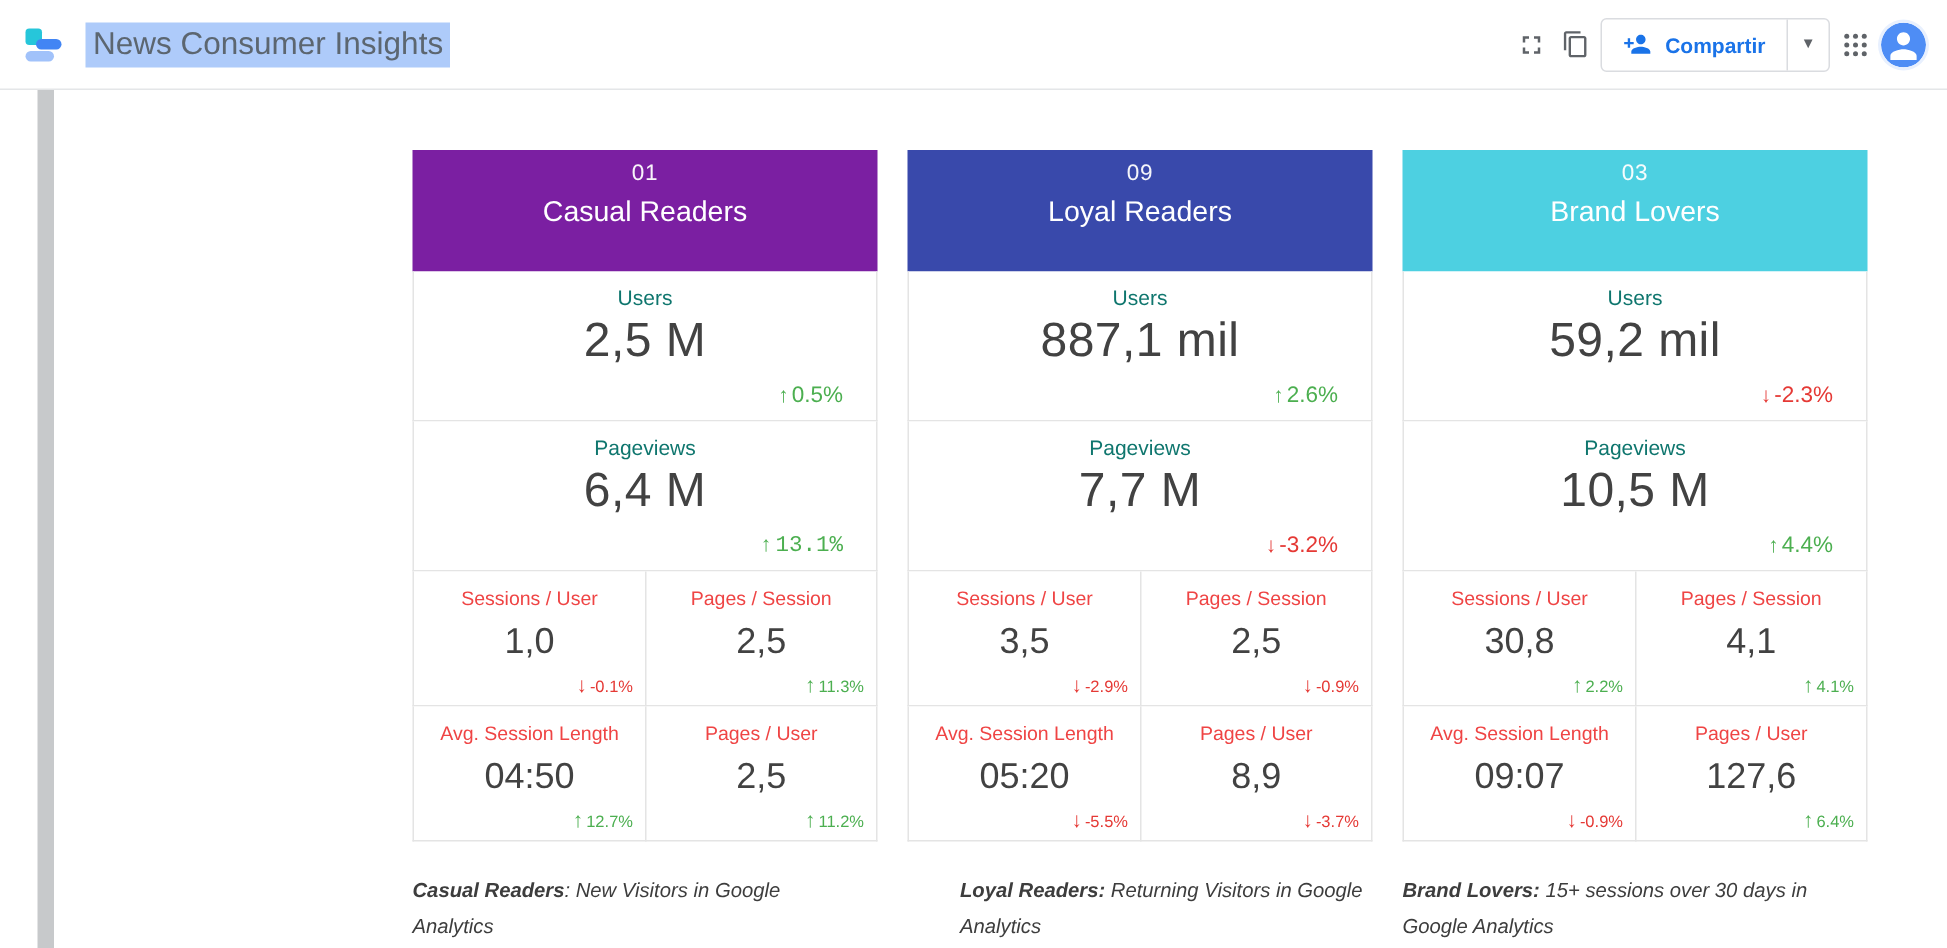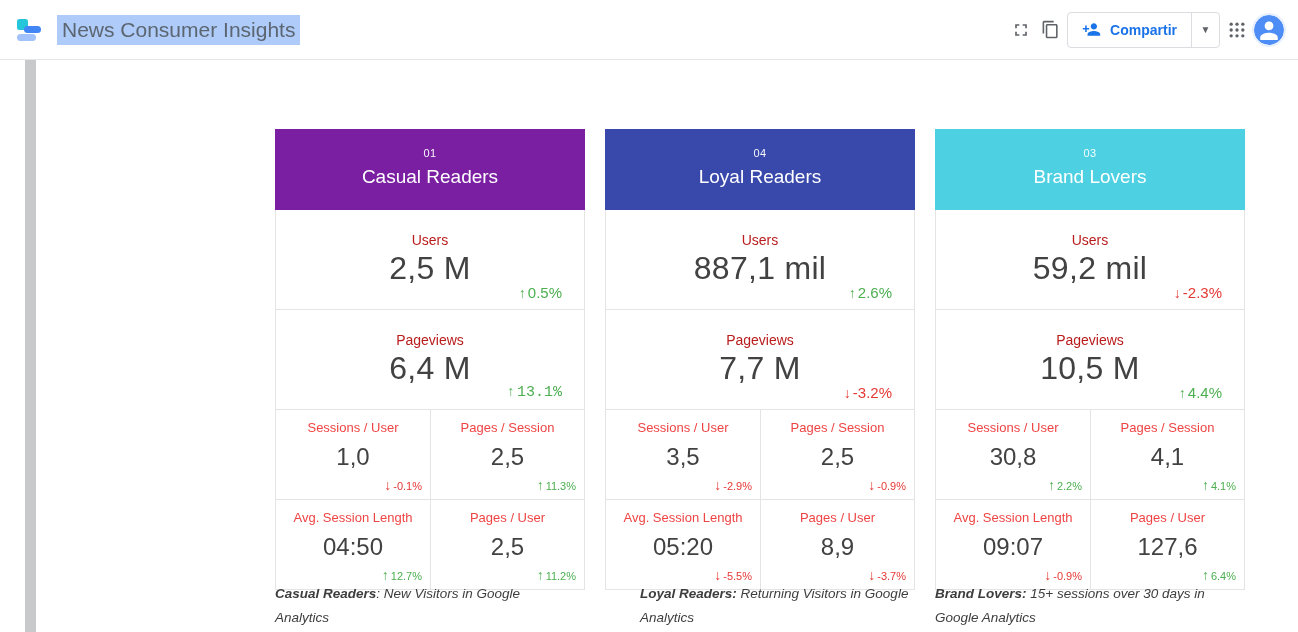--- a/index.html
+++ b/index.html
@@ -30,27 +30,27 @@
     color:#1a73e8;font-size:14px;font-weight:bold;}
   .share-caret{width:27px;display:flex;align-items:center;justify-content:center;
     border-left:1px solid #dadce0;color:#5f6368;font-size:10px;}
   .avatar{width:30px;height:30px;border-radius:50%;overflow:hidden;cursor:pointer;
     box-shadow:0 0 0 2px #e8f0fe;}
   
   .left-strip{position:absolute;left:25px;top:60px;width:11px;height:572px;background:#c7c9cb;}
   
   .card{position:absolute;top:100px;width:310px;}
   .card-header{height:81px;text-align:center;color:#fff;}
-  .card-num{padding-top:18px;font-size:11px;letter-spacing:.5px;opacity:.95;margin-top:29px;}
+  .card-num{padding-top:7px;font-size:15px;letter-spacing:.5px;opacity:.95;}
   .card-title{margin-top:7px;font-size:19px;}
   .big-section{
     position:relative;height:100px;background:#fff;text-align:center;
     border:1px solid #e4e4e4;border-top:none;box-sizing:border-box;
   }
-  .m-label{padding-top:22px;font-size:14px;color:#b91c1c;}
+  .m-label{padding-top:9px;font-size:14px;color:#0f766e;}
   .m-value{margin-top:2px;font-size:32px;color:#424242;letter-spacing:.3px;}
   .m-change{position:absolute;right:22px;bottom:8px;font-size:15px;}
   .arr{font-weight:bold;margin-right:2px;font-size:14px;}
   .small-row{display:flex;}
   .small-cell{
     position:relative;width:50%;height:90px;background:#fff;text-align:center;
     border:1px solid #e4e4e4;border-top:none;box-sizing:border-box;
   }
   .small-cell:first-child{border-right:none;}
   .s-label{padding-top:10px;font-size:13px;color:#ef4444;}
@@ -160,21 +160,21 @@
     <div class="small-cell">
       <div class="s-label">Pages / User</div>
       <div class="s-value">2,5</div>
       <div class="s-change" style="color: rgb(76, 175, 80);"><span class="arr">↑</span><span>11.2%</span></div>
     </div>
   </div>
 </div>
 
 <div class="card" style="left:605px">
   <div class="card-header" style="background-color: rgb(57, 73, 171);">
-    <div class="card-num">04</div>
+    <div class="card-num">09</div>
     <div class="card-title">Loyal Readers</div>
   </div>
   <div class="big-section">
     <div class="m-label">Users</div>
     <div class="m-value">887,1 mil</div>
     <div class="m-change" style="color: rgb(76, 175, 80);"><span class="arr">↑</span><span>2.6%</span></div>
   </div>
   <div class="big-section">
     <div class="m-label">Pageviews</div>
     <div class="m-value">7,7 M</div>

